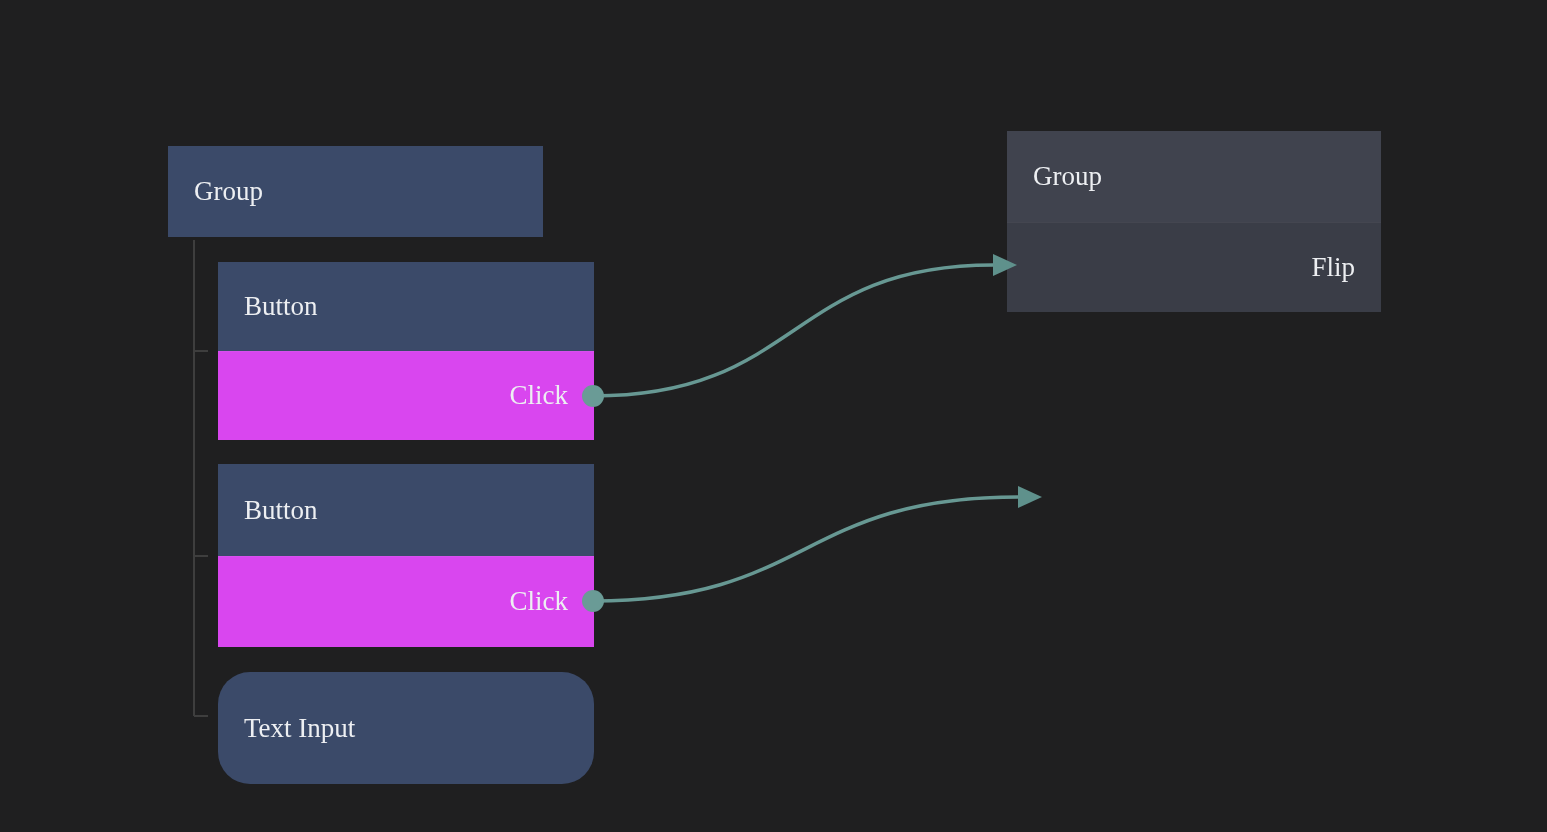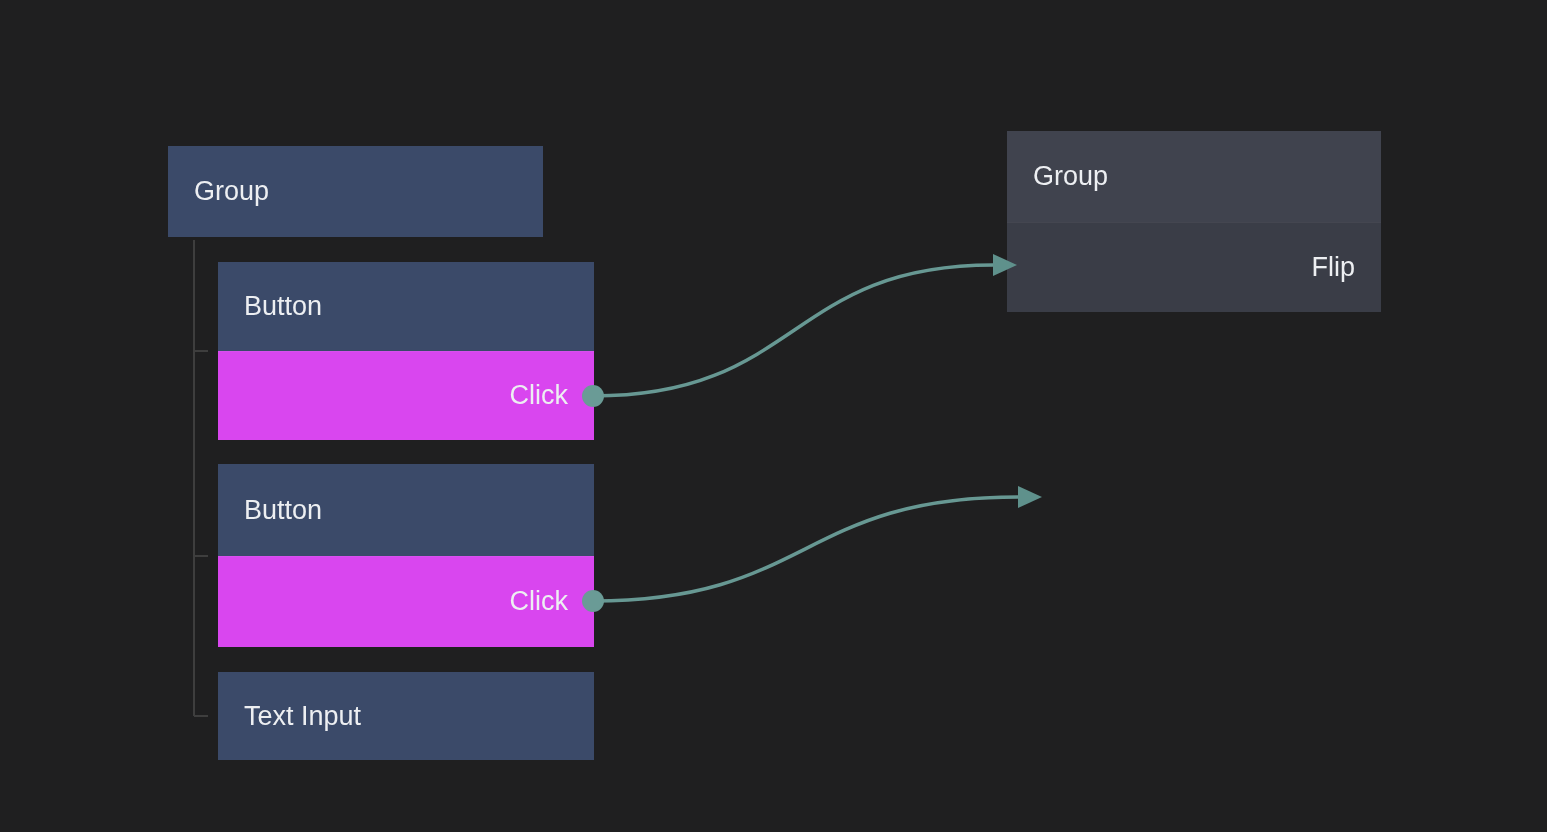--- a/index.html
+++ b/index.html
@@ -41,21 +41,21 @@
   .in-row  { justify-content: flex-end; width: 100%; }
   .wires {
     position: absolute;
     left: 0; top: 0;
     pointer-events: none;
   }
   .tree-line { stroke: #3e3e3e; stroke-width: 2; fill: none; }
   .edge-path { stroke: #679893; stroke-width: 3.5; fill: none; }
   .arrow-head { fill: #5f918c; stroke: none; }
   .port-dot { fill: #6a9b96; stroke: none; }
-  .node-title, .port-label { white-space: nowrap; }
+  .node-title, .port-label { white-space: nowrap; font-family: Liberation Serif, serif; }
 </style>
 </head>
 <body>
 
 <div class="canvas">
 
   <div class="node" style="left:168px; top:146px; width:375px; height:91px;">
     <div class="node-header blue-h" style="height:91px;">
       <span class="node-title">Group</span>
     </div>
@@ -77,21 +77,21 @@
       <span class="node-title">Button</span>
     </div>
     <div class="node-body blue-b" style="height:91px;">
       <div class="out-row node-body" style="padding:0; box-shadow:none;">
         <span class="port-label" style="margin-left:auto;">Click</span>
       </div>
     </div>
   </div>
 
   <div class="node" style="left:218px; top:672px; width:376px; height:88px;">
-    <div class="node-header blue-h" style="height:88px;">
+    <div class="node-header blue-h" style="height:112px;border-radius:32px;">
       <span class="node-title">Text Input</span>
     </div>
   </div>
 
   <div class="node" style="left:1007px; top:131px; width:374px; height:181px;">
     <div class="node-header gray-h" style="height:91px;">
       <span class="node-title">Group</span>
     </div>
     <div class="node-body gray-b in-row" style="height:90px;">
       <span class="port-label">Flip</span>

